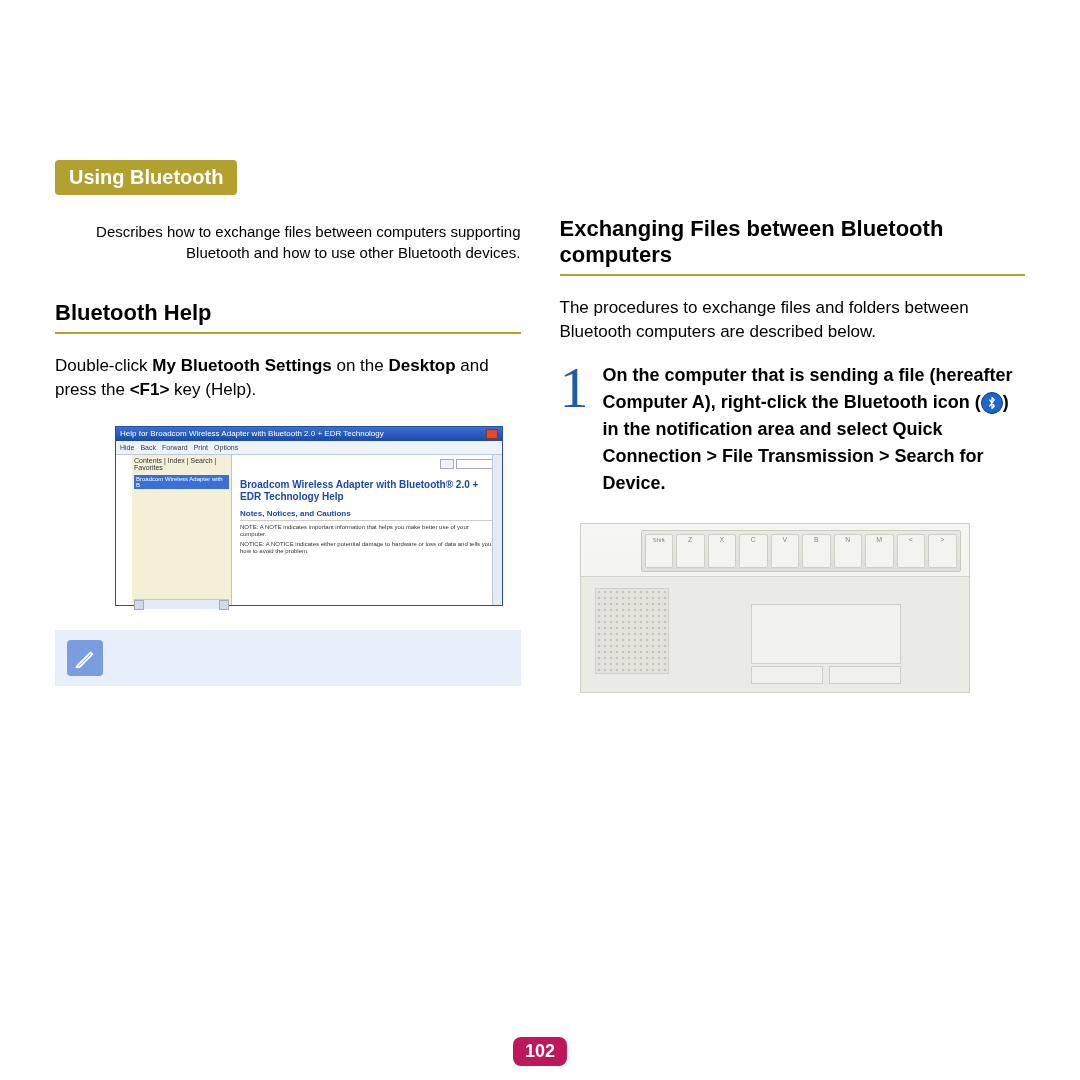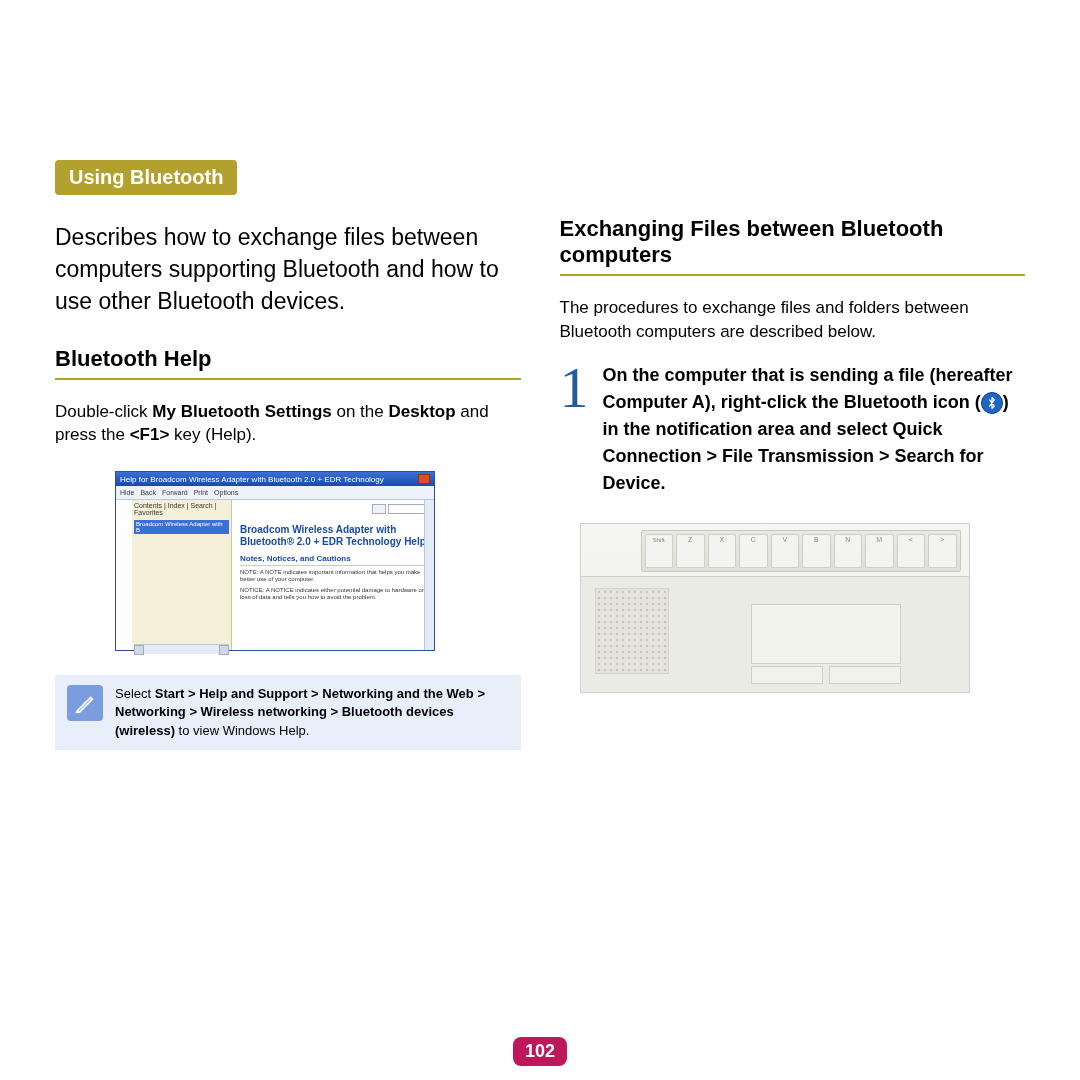--- a/index.html
+++ b/index.html
@@ -24,40 +24,41 @@
     display: inline-block;
     background: #b2a12f;
     color: #ffffff;
     font-weight: bold;
     font-size: 20px;
     padding: 6px 14px;
     border-radius: 4px;
     margin-bottom: 26px;
   }
   .intro {
-    font-size: 23px;
+    font-size: 15px;
     line-height: 1.4;
-    margin-bottom: 28px;
+    margin-bottom: 37px;
+    text-align: right;
   }
   .section-h {
     font-size: 22px;
     font-weight: bold;
     padding-bottom: 6px;
     border-bottom: 2px solid #b2a12f;
     margin-bottom: 20px;
   }
   .body-text {
     font-size: 17px;
     line-height: 1.4;
     margin-bottom: 8px;
   }
   .body-text b { font-weight: bold; }
   
   .help-window {
-    width: 320px;
+    width: 388px;
     margin: 24px 0 24px 60px;
     border: 1px solid #2a4f9a;
     font-size: 8px;
     background: #fff;
   }
   .hw-titlebar {
     background: linear-gradient(#3a6fd8,#1a4aa8);
     color: #fff;
     padding: 2px 4px;
     display:flex;
@@ -231,23 +232,20 @@
     </div>
 
     
     <div class="tip-box">
       <div class="tip-icon">
         <svg viewBox="0 0 24 24" fill="none" stroke="#fff" stroke-width="2">
           <path d="M4 20 L18 6 L20 8 L6 22 L3 22 Z"></path>
           <path d="M3 22 L6 22"></path>
         </svg>
       </div>
-      <div class="tip-text">
-        <span>Select </span><b>Start &gt; Help and Support &gt; Networking and the Web &gt; Networking &gt; Wireless networking &gt; Bluetooth devices (wireless)</b><span> to view Windows Help.</span>
-      </div>
     </div>
   </div>
 
   <div class="col">
     <div style="height:56px"></div>
     <h2 class="section-h">Exchanging Files between Bluetooth computers</h2>
     <p class="body-text">The procedures to exchange files and folders between Bluetooth computers are described below.</p>
 
     <div class="step-row">
       <div class="big-num">1</div>

